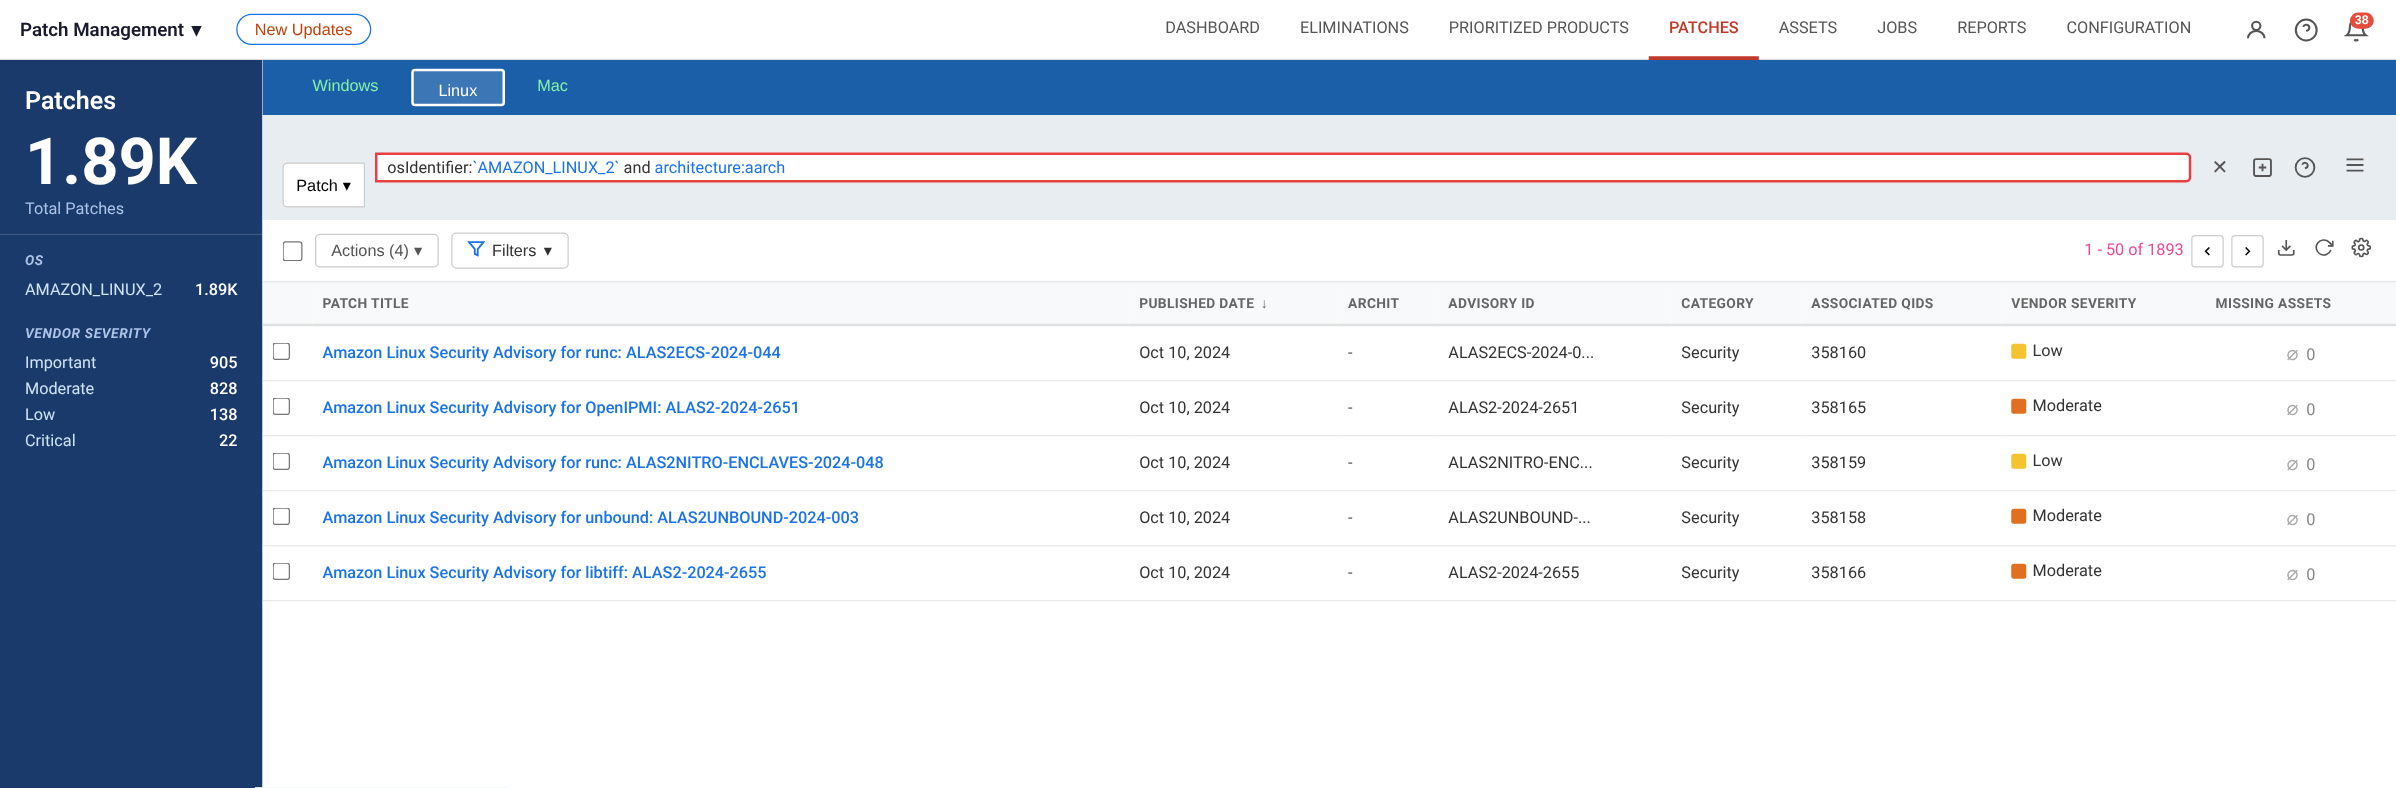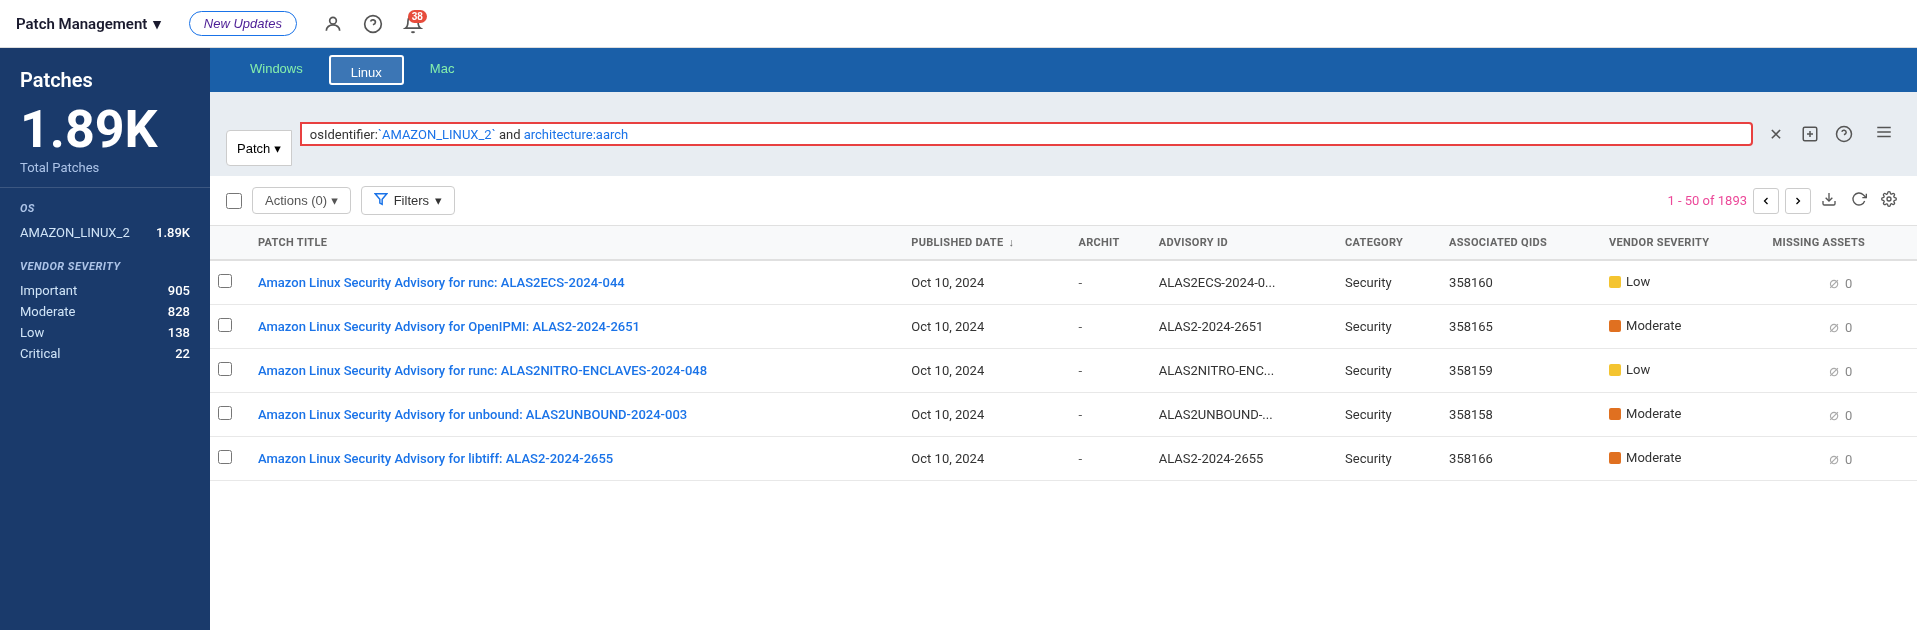--- a/index.html
+++ b/index.html
@@ -5,22 +5,22 @@
     * { box-sizing: border-box; margin: 0; padding: 0; }
     body { font-family: -apple-system, BlinkMacSystemFont, 'Segoe UI', Roboto, sans-serif; font-size: 13px; background: #f0f2f5; color: #333; }
 
     
     .top-nav {
       display: flex; align-items: center; background: #fff; height: 48px;
       border-bottom: 1px solid #ddd; padding: 0 16px; gap: 8px;
     }
     .brand { display: flex; align-items: center; gap: 6px; font-weight: 600; font-size: 15px; color: #1a1a2e; margin-right: 20px; }
     .new-updates-btn {
-      border: 1.5px solid #1a73e8; color: #4c1d95; background: #fff;
-      border-radius: 16px; padding: 4px 14px; font-size: 13px; cursor: pointer; white-space: nowrap; font-style: italic;
+      border: 1.5px solid #1a73e8; color: #c2410c; background: #fff;
+      border-radius: 16px; padding: 4px 14px; font-size: 13px; cursor: pointer; white-space: nowrap;
     }
     .nav-links { display: flex; gap: 0; margin-left: auto; }
     .nav-link {
       padding: 0 16px; height: 48px; display: flex; align-items: center;
       font-size: 13px; color: #555; cursor: pointer; border-bottom: 3px solid transparent;
       white-space: nowrap; text-decoration: none;
     }
     .nav-link.active { color: #c0392b; border-bottom: 3px solid #c0392b; font-weight: 500; }
     .nav-right { display: flex; align-items: center; gap: 8px; margin-left: 12px; }
     .nav-icon-btn { background: none; border: none; cursor: pointer; color: #555; font-size: 18px; width: 32px; height: 32px; display: flex; align-items: center; justify-content: center; border-radius: 50%; }
@@ -132,20 +132,30 @@
 </head>
 <body>
 
 <nav class="top-nav">
   <div class="brand">
     <span>Patch Management</span>
     <span>▾</span>
   </div>
   <button class="new-updates-btn">New Updates</button>
 
+  <div class="nav-links">
+    <a class="nav-link">DASHBOARD</a>
+    <a class="nav-link">ELIMINATIONS</a>
+    <a class="nav-link">PRIORITIZED PRODUCTS</a>
+    <a class="nav-link active">PATCHES</a>
+    <a class="nav-link">ASSETS</a>
+    <a class="nav-link">JOBS</a>
+    <a class="nav-link">REPORTS</a>
+    <a class="nav-link">CONFIGURATION</a>
+  </div>
 
   <div class="nav-right">
     <button class="nav-icon-btn">
       <svg width="20" height="20" viewBox="0 0 24 24" fill="none" stroke="currentColor" stroke-width="2">
           <circle cx="12" cy="8" r="4"></circle>
           <path d="M4 20c0-4 3.6-7 8-7s8 3 8 7"></path>
         </svg>
     </button>
     <button class="nav-icon-btn">
       <svg width="20" height="20" viewBox="0 0 24 24" fill="none" stroke="currentColor" stroke-width="2">
@@ -238,21 +248,21 @@
             <line x1="3" y1="6" x2="21" y2="6"></line>
             <line x1="3" y1="12" x2="21" y2="12"></line>
             <line x1="3" y1="18" x2="21" y2="18"></line>
           </svg>
       </button>
     </div>
 
     <div class="table-toolbar">
       <input type="checkbox" class="checkbox-all" style="">
       <button class="actions-btn">
-        <span>Actions (0)</span>
+        <span>Actions (4)</span>
         <span>▾</span>
       </button>
       <button class="filter-btn">
         <span class="filter-icon">
           <svg width="14" height="14" viewBox="0 0 24 24" fill="none" stroke="#1a73e8" stroke-width="2.5">
               <polygon points="22 3 2 3 10 12.46 10 19 14 21 14 12.46 22 3"></polygon>
             </svg>
         </span>
         <span>Filters</span>
         <span>▾</span>

